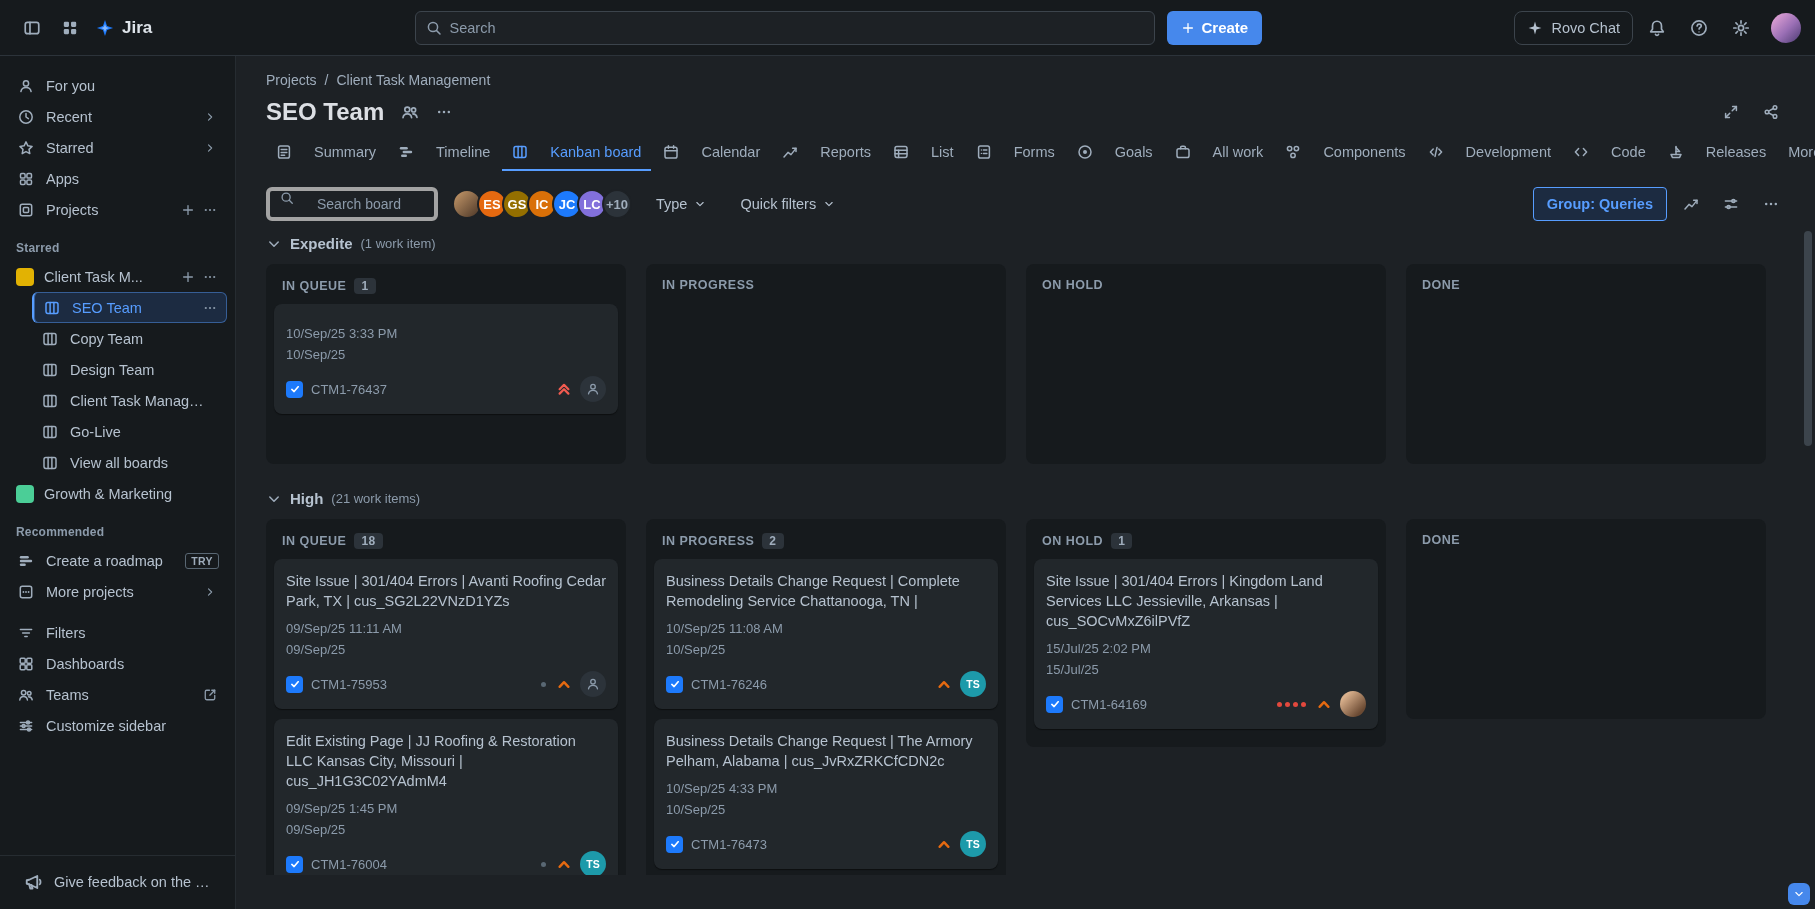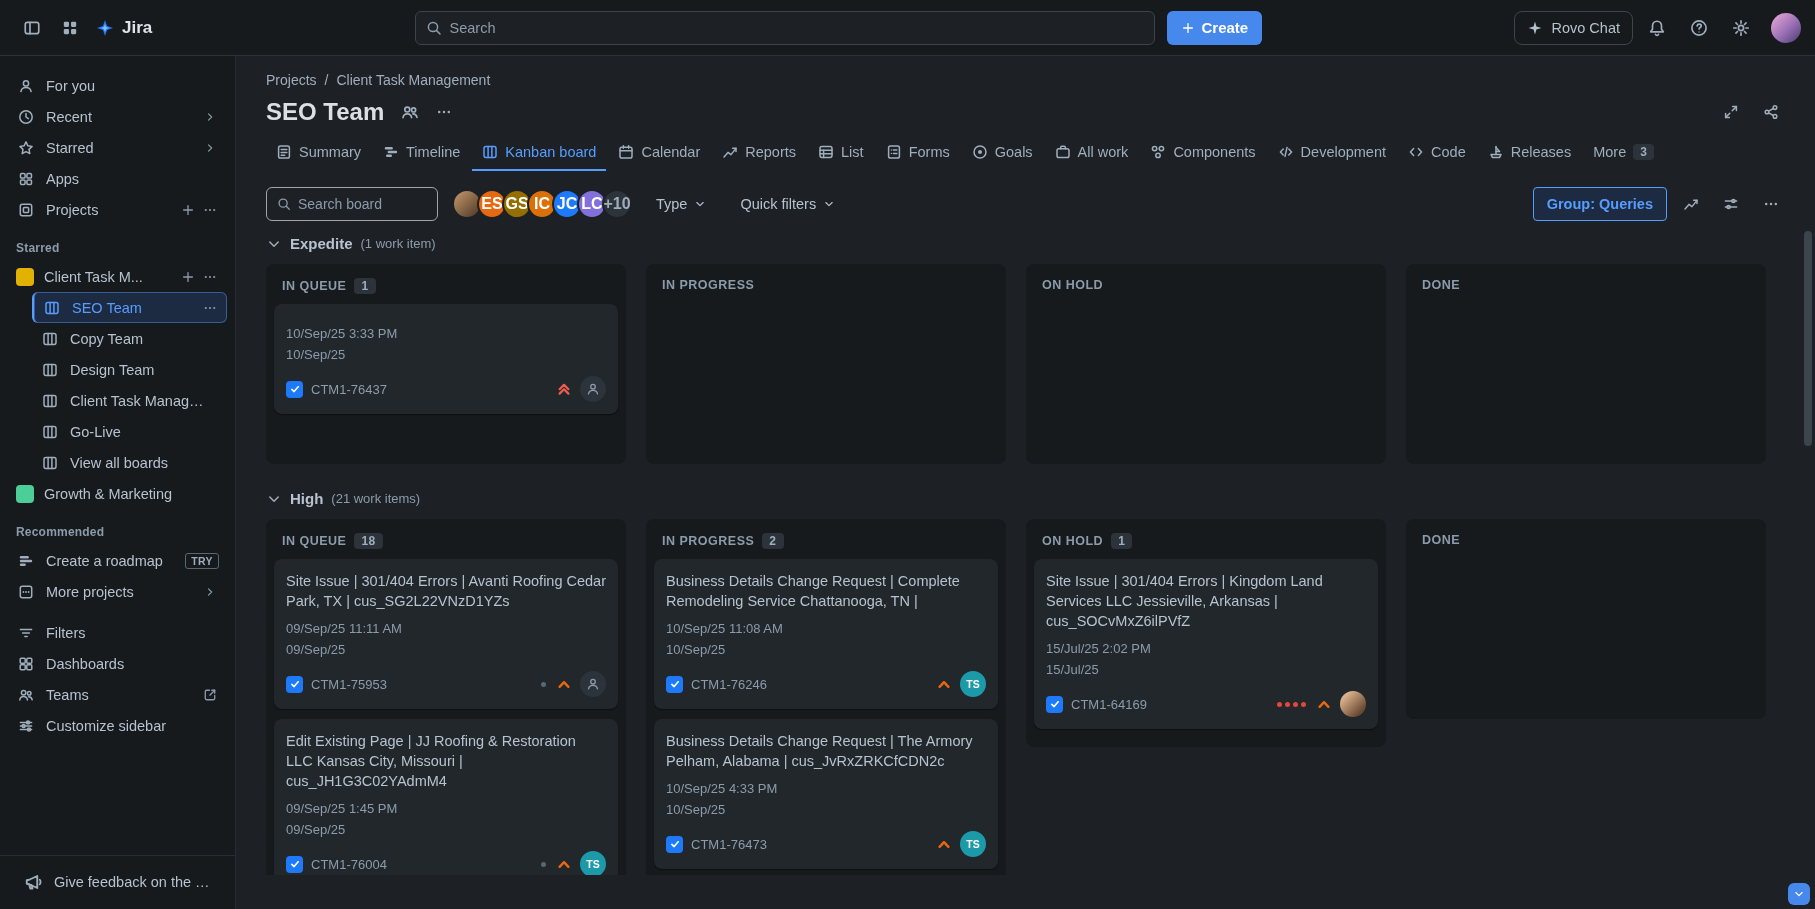--- a/index.html
+++ b/index.html
@@ -59,35 +59,35 @@
   .main{flex:1;min-width:0;position:relative;overflow:hidden;background:#1d2125;padding:16px 28px 0 30px}
   .breadcrumb{display:flex;align-items:center;gap:8px;color:#9fadbc;font-size:14px}
   .breadcrumb .crumb{cursor:pointer}
   .title-row{display:flex;align-items:center;margin-top:8px;gap:10px}
   .page-title{font-size:24px;font-weight:700;color:#dcdfe4}
   .title-actions{display:flex;align-items:center;gap:2px;color:#9fadbc}
   .title-right{margin-left:auto;display:flex;gap:8px;color:#9fadbc}
   .sq-btn{width:32px;height:32px;border-radius:6px;display:flex;align-items:center;justify-content:center;color:#9fadbc}
 
   .tabs{display:flex;align-items:flex-end;gap:2px;margin-top:8px}
-  .tab{display:flex;align-items:center;gap:7px;padding:8px 10px 9px;color:#9fadbc;font-size:14.5px;
+  .tab{display:flex;align-items:center;gap:22px;padding:8px 10px 9px;color:#9fadbc;font-size:14.5px;
     border-bottom:2px solid transparent;cursor:pointer;white-space:nowrap}
   .tab .tab-ic{display:flex;color:inherit}
   .tab .tab-ic svg{width:16px;height:16px}
   .tab.active{color:#579dff;border-bottom-color:#579dff}
   .chip{background:#2c333a;color:#9fadbc;border-radius:4px;padding:1px 7px;font-size:12px;font-weight:600}
 
   .toolbar{display:flex;align-items:center;gap:14px;margin-top:16px}
-  .board-search{display:flex;align-items:center;gap:7px;width:172px;height:34px;border:1px solid #a3a3a3;
+  .board-search{display:flex;gap:23px;width:172px;height:34px;border:4px solid #a3a3a3;
     border-radius:6px;padding:0 10px;color:#8c9bab}
   .board-search input{width:100%;background:transparent;border:none;outline:none;color:#b6c2cf;font-size:14px}
   .board-search input::placeholder{color:#8c9bab}
   .tb-avatars{display:flex;align-items:center}
   .stack-av{width:30px;height:30px;border-radius:50%;border:2px solid #1d2125;margin-left:-5px;
-    display:flex;align-items:center;justify-content:center;color:#fff;font-size:16px;font-weight:700;flex:none}
+    display:flex;align-items:center;justify-content:center;color:#fff;font-size:13px;font-weight:700;flex:none}
   .stack-av:first-child{margin-left:0}
   .stack-av.overflow{background:#2c333a;color:#9fadbc}
   .photo.warm{background:linear-gradient(135deg,#c79a6b,#4a3526)}
   .photo.tan{background:linear-gradient(135deg,#d9b08c 20%,#6b4a33 80%)}
   .drop-btn{display:flex;align-items:center;gap:7px;height:34px;padding:0 10px;border-radius:6px;color:#b6c2cf;font-size:14.5px}
   .toolbar-right{margin-left:auto;display:flex;align-items:center;gap:8px}
   .group-btn{height:34px;padding:0 13px;border:1px solid #579dff;background:#1c2b41;color:#579dff;
     border-radius:4px;font-size:14.5px;font-weight:600}
 
   

